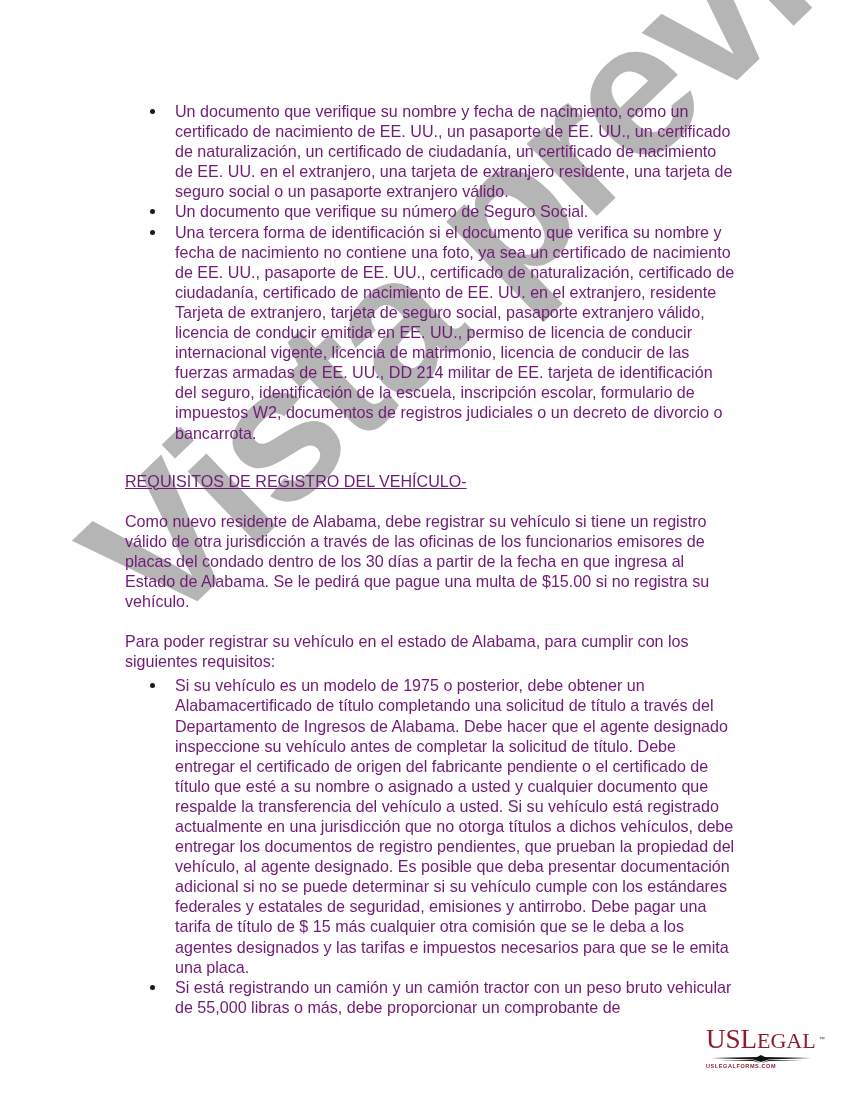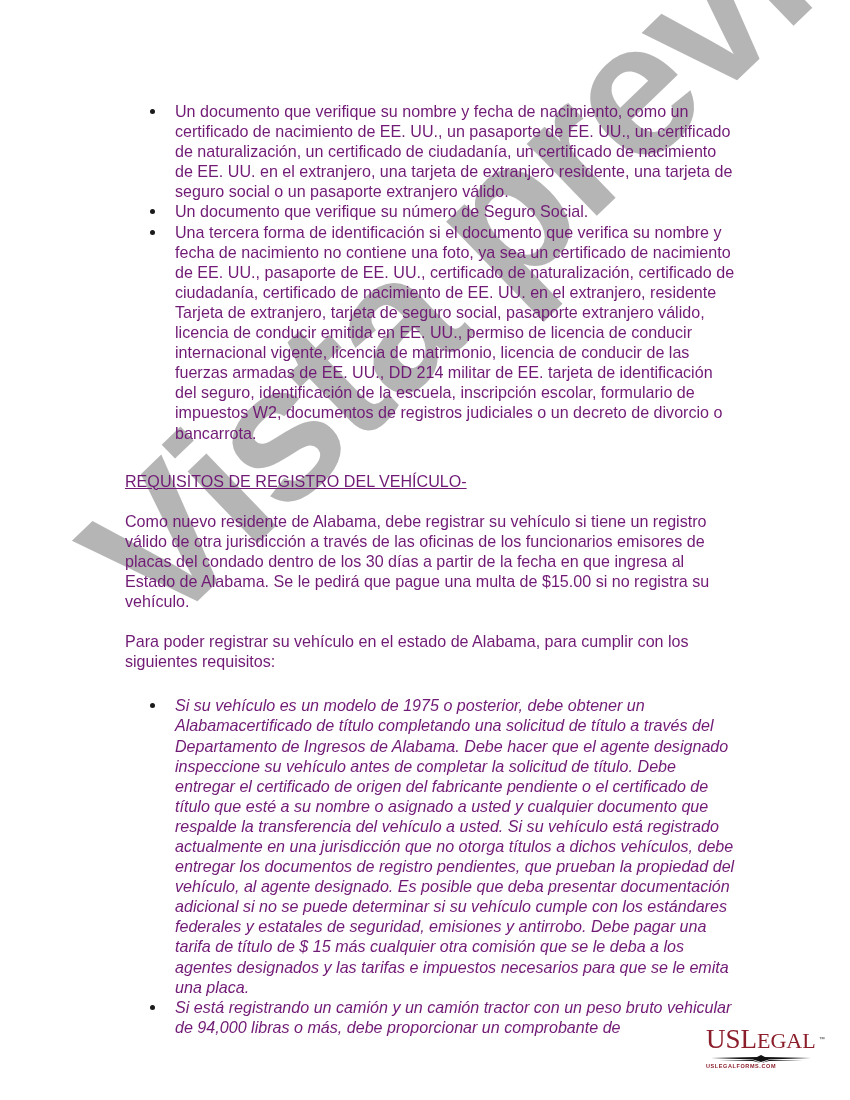--- a/index.html
+++ b/index.html
@@ -39,21 +39,21 @@
     position: absolute; left: 25px; top: 0; width: 10px;
   }
   ul.bullets li .bullet::before {
     content: ""; position: absolute; left: 0; top: 8px;
     width: 5px; height: 5px; border-radius: 50%; background: #1a1a1a;
   }
   .heading {
     margin-top: 28px; text-decoration: underline;
   }
   .para { margin: 20px 0 0 0; }
-  .bullets.second { margin-top: 24px; font-style: italic; }
+  .bullets.second { margin-top: 4px; }
   .logo {
     position: absolute; left: 706px; top: 1025px; width: 110px; height: 45px;
     text-align: left; z-index: 2;
   }
   .logo .brand {
     font-family: "Liberation Serif", serif;
     font-size: 27px; line-height: 28px; color: #8b1e2a; letter-spacing: 0px;
     position: relative; display: inline-block;
   }
   .logo .brand .small { font-size: 22px; }
@@ -99,21 +99,21 @@
 
     <p class="para">Para poder registrar su vehículo en el estado de Alabama, para cumplir con los siguientes requisitos:</p>
 
     <ul class="bullets second">
       <li>
         <span class="bullet"></span>
         <span>Si su vehículo es un modelo de 1975 o posterior, debe obtener un Alabamacertificado de título completando una solicitud de título a través del Departamento de Ingresos de Alabama. Debe hacer que el agente designado inspeccione su vehículo antes de completar la solicitud de título. Debe entregar el certificado de origen del fabricante pendiente o el certificado de título que esté a su nombre o asignado a usted y cualquier documento que respalde la transferencia del vehículo a usted. Si su vehículo está registrado actualmente en una jurisdicción que no otorga títulos a dichos vehículos, debe entregar los documentos de registro pendientes, que prueban la propiedad del vehículo, al agente designado. Es posible que deba presentar documentación adicional si no se puede determinar si su vehículo cumple con los estándares federales y estatales de seguridad, emisiones y antirrobo. Debe pagar una tarifa de título de $ 15 más cualquier otra comisión que se le deba a los agentes designados y las tarifas e impuestos necesarios para que se le emita una placa.</span>
       </li>
       <li>
         <span class="bullet"></span>
-        <span>Si está registrando un camión y un camión tractor con un peso bruto vehicular de 94,000 libras o más, debe proporcionar un comprobante de</span>
+        <span>Si está registrando un camión y un camión tractor con un peso bruto vehicular de 55,000 libras o más, debe proporcionar un comprobante de</span>
       </li>
     </ul>
   </div>
 
   <div class="logo">
     <span class="brand"><span>US</span><span>L</span><span class="small">EGAL</span><span class="tm">™</span></span>
     <svg class="wing" viewBox="0 0 104 8">
       <path d="M2 3 L48 2 L52 0 L56 2 L102 3 L60 4.5 L52 7 L44 4.5 Z" fill="#111"></path>
       <path d="M10 5 L44 5 L52 8 L60 5 L94 5 L60 6 L52 8 L44 6 Z" fill="#111"></path>
     </svg>

